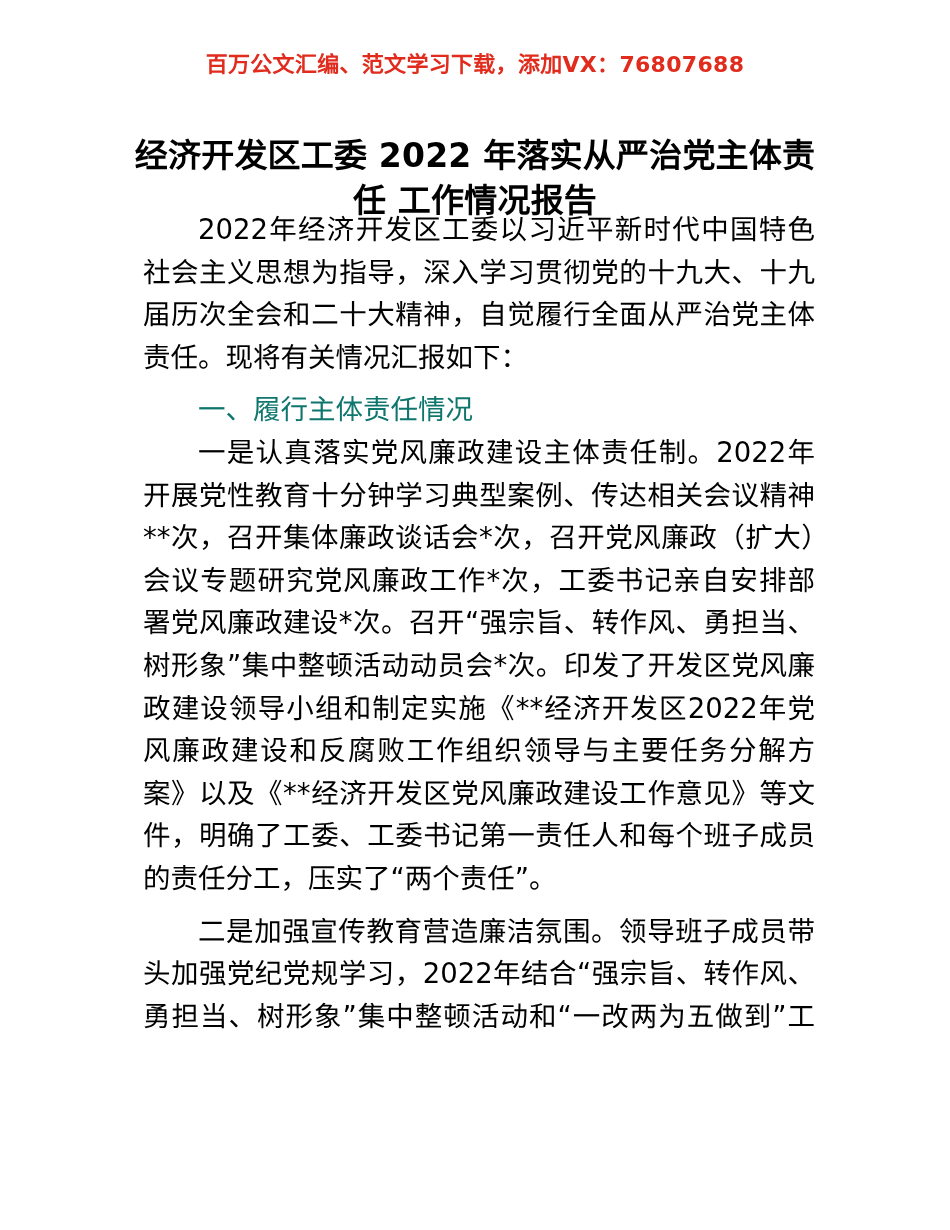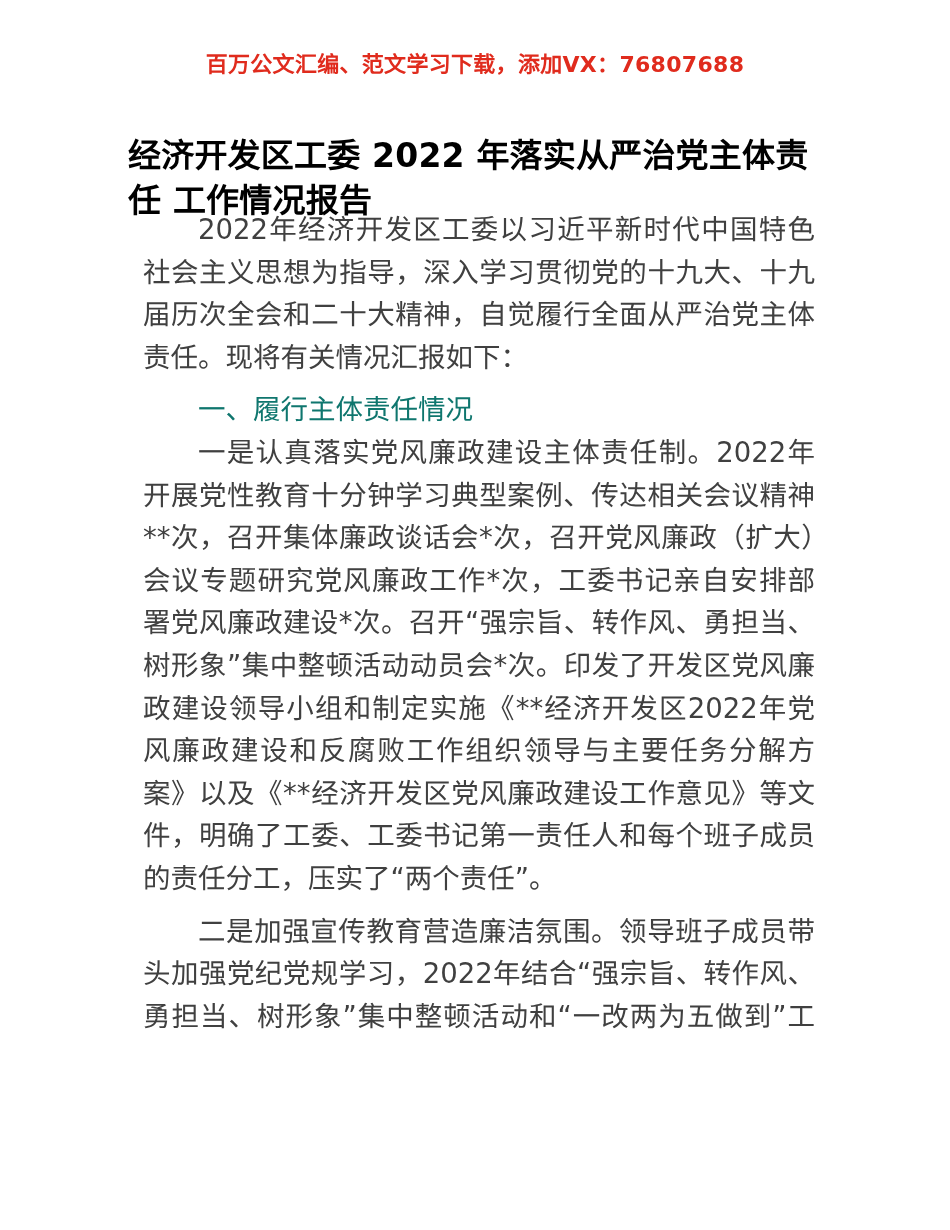--- a/index.html
+++ b/index.html
@@ -40,21 +40,21 @@
     white-space: nowrap;
     color: #e02b1d;
   }
 
   
   .doc-title {
     position: absolute;
     top: 112px;
     left: 128px;
     width: 694px;
-    text-align: left;
+    text-align: center;
     font-size: 33px;
     font-weight: 700;
     line-height: 1.36;
     letter-spacing: 0.2px;
     color: #000000;
   }
 
   
   .content {
     position: absolute;
@@ -64,21 +64,21 @@
   }
 
   .para {
     font-size: 27.5px;
     line-height: 42.6px;
     text-align: justify;
     text-justify: inter-ideograph;
     text-indent: 2em;
     margin: 0 0 0 0;
     letter-spacing: 0px;
-    color: #404040;
+    color: #000000;
     word-break: break-all;
   }
 
   .para + .para {
     margin-top: 10px;
   }
 
   .section-heading {
     font-size: 27.5px;
     line-height: 42.6px;

